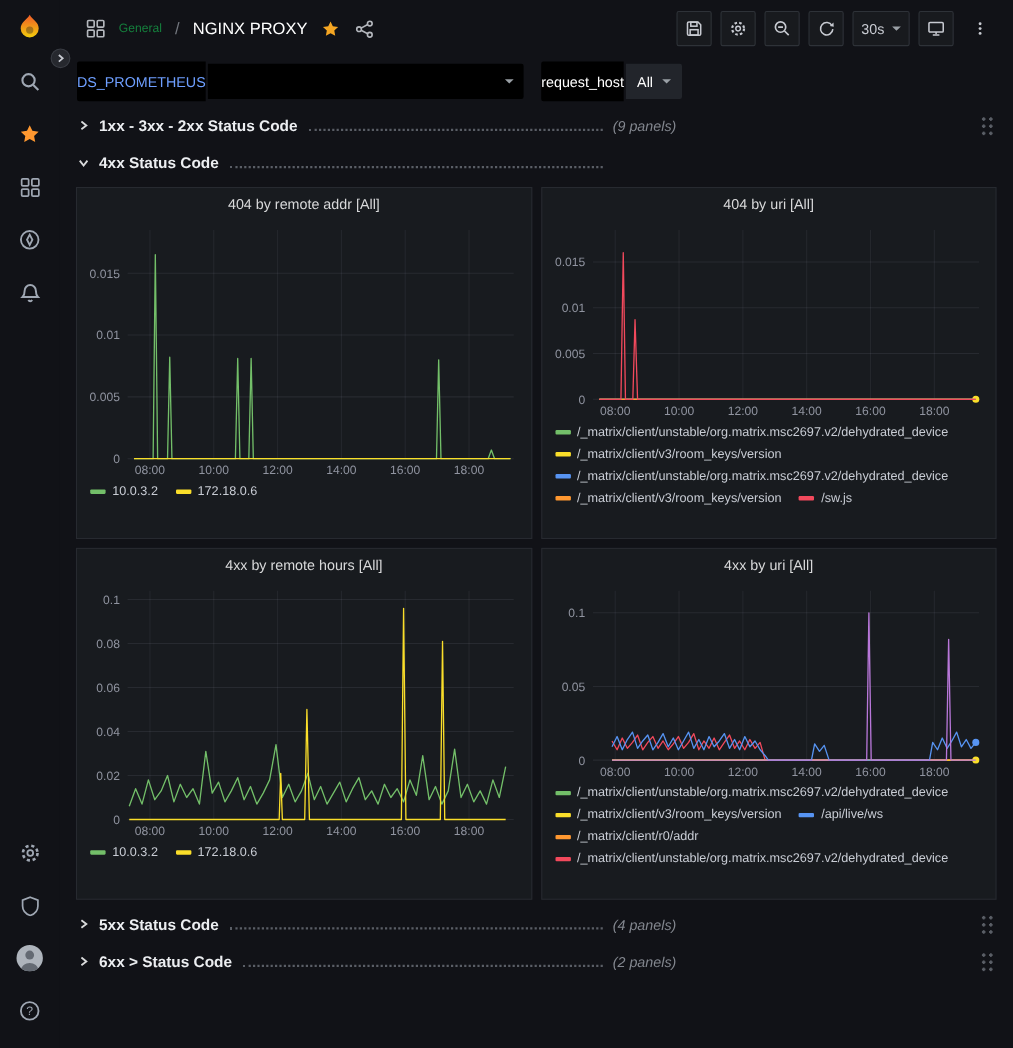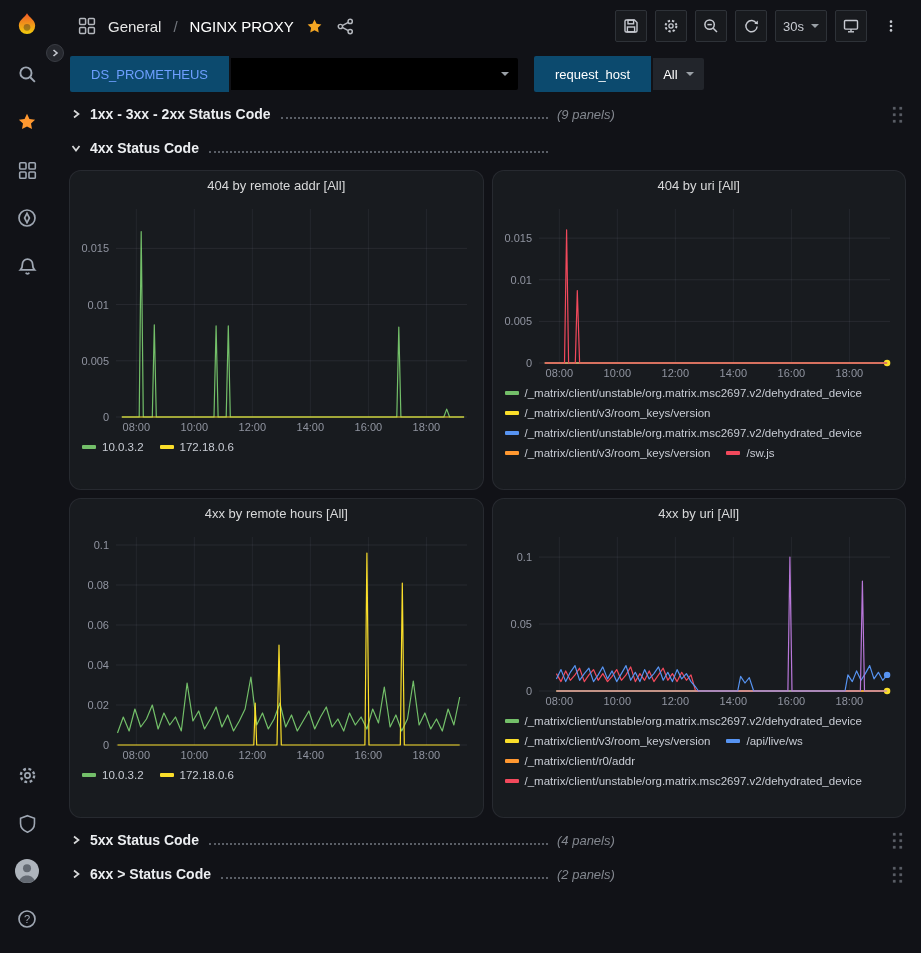--- a/index.html
+++ b/index.html
@@ -13,36 +13,36 @@
   .side-logo{width:34px;height:34px;display:flex;align-items:center;justify-content:center;margin-bottom:8px;cursor:pointer}
   .side-item{width:54px;height:48px;display:flex;align-items:center;justify-content:center;cursor:pointer;color:#9fa7b3}
   .side-item svg{display:block}
   .side-bottom{margin-top:auto;display:flex;flex-direction:column;align-items:center}
   .expander{position:absolute;left:46px;top:44px;width:18px;height:18px;border-radius:50%;
     background:#26282e;border:1px solid #3a3d44;display:flex;align-items:center;justify-content:center;z-index:5;cursor:pointer}
 
   
   .main{flex:1;display:flex;flex-direction:column;min-width:0}
   .topbar{height:52px;display:flex;align-items:center;padding:0 14px 0 22px;gap:10px;flex:0 0 52px}
-  .crumb-sec{font-size:15px;color:#e5e5e5}
+  .crumb-sec{font-size:11px;color:#15803d}
   .crumb-sep{font-size:15px;color:#74787f;margin:0 2px}
   .crumb-title{font-size:15px;color:#fff;font-weight:500}
   .icon-btn{background:none;border:none;display:flex;align-items:center;justify-content:center;cursor:pointer;padding:2px}
   .actions{margin-left:auto;display:flex;align-items:center;gap:8px}
   .tb-btn{height:32px;min-width:32px;padding:0 7px;display:flex;align-items:center;justify-content:center;gap:7px;
     background:#181a1e;border:1px solid #2e3238;border-radius:2px;color:#c7cad1;font-size:13px;cursor:pointer;
     font-family:"Liberation Sans",sans-serif}
   .tb-btn.noborder{border-color:transparent;background:transparent}
   .tz{font-size:11px;color:#9aa0a6}
   .caret{width:0;height:0;border-left:4px solid transparent;border-right:4px solid transparent;border-top:4px solid #9aa0a6}
 
   
   .varbar{height:44px;flex:0 0 44px;display:flex;align-items:center;padding:0 16px;gap:16px}
   .vargroup{display:flex;align-items:center;gap:2px}
-  .var-label{height:36px;display:flex;align-items:center;padding:0 21px;background:#0c4a6e;border-radius:2px 0 0 2px;
+  .var-label{height:36px;display:flex;align-items:center;padding:0 0;background:#000000;border-radius:2px 0 0 2px;
     color:#6e9fff;font-size:13px;cursor:default}
   .var-label.plain{color:#fff;cursor:default}
   .var-black{width:287px;height:32px;background:#000;border-radius:0 2px 2px 0;display:flex;align-items:center;
     justify-content:flex-end;padding:0 9px;cursor:pointer}
   .var-select{height:32px;display:flex;align-items:center;gap:8px;padding:4px 10px;background:#22252b;border-radius:0 2px 2px 0;
     color:#fff;font-size:13px;cursor:pointer}
 
   
   .dash{flex:1;padding:4px 15px 0;overflow:hidden;display:flex;flex-direction:column}
   .rowhdr{height:28px;display:flex;align-items:center;cursor:pointer;margin-top:6px}
@@ -50,21 +50,21 @@
   .rowleft{display:flex;align-items:center;width:474px;min-width:0}
   .row-title{font-size:14px;font-weight:700;color:#eceef1;margin-left:7px;white-space:nowrap}
   .leader{flex:1;border-bottom:2px dotted #5a5e66;height:10px;margin:0 9px 0 10px}
   .row-count{font-style:italic;color:#83878f;font-size:13px;white-space:nowrap}
   .row-spacer{flex:1}
   .drag-handle{width:13px;height:19px;margin-right:2px;cursor:grab;
     background-image:radial-gradient(circle,#5a5e66 1.3px,transparent 1.4px);background-size:6.5px 6.5px}
   .chev{display:flex;align-items:center;justify-content:center;width:14px}
 
   .grid{display:grid;grid-template-columns:1fr 1fr;gap:8px;margin:8px 0 2px}
-  .panel{background:#181b1f;border:1px solid rgba(204,204,220,0.09);border-radius:12px;height:320px;
+  .panel{background:#181b1f;border:1px solid rgba(204,204,220,0.09);border-radius:0;height:320px;
     display:flex;flex-direction:column;overflow:hidden}
   .panel-title{height:28px;flex:0 0 28px;display:flex;align-items:center;justify-content:center;
     font-size:13px;font-weight:500;color:#d8d9da;cursor:pointer;white-space:nowrap}
   .chart{width:100%;height:236px;flex:0 0 auto;position:relative}
   .panel.short .chart{height:182px}
   .legend{display:flex;flex-wrap:wrap;align-items:flex-start;gap:6px 16px;padding:5px 12px 8px}
   .legend-item{display:flex;align-items:center;gap:6px;font-size:11.5px;color:#c8ccd4;line-height:14px;cursor:pointer;white-space:nowrap}
   .swatch{width:14px;height:4px;border-radius:1px;flex:0 0 14px}
 
   svg text{font-family:"Liberation Sans",sans-serif}

